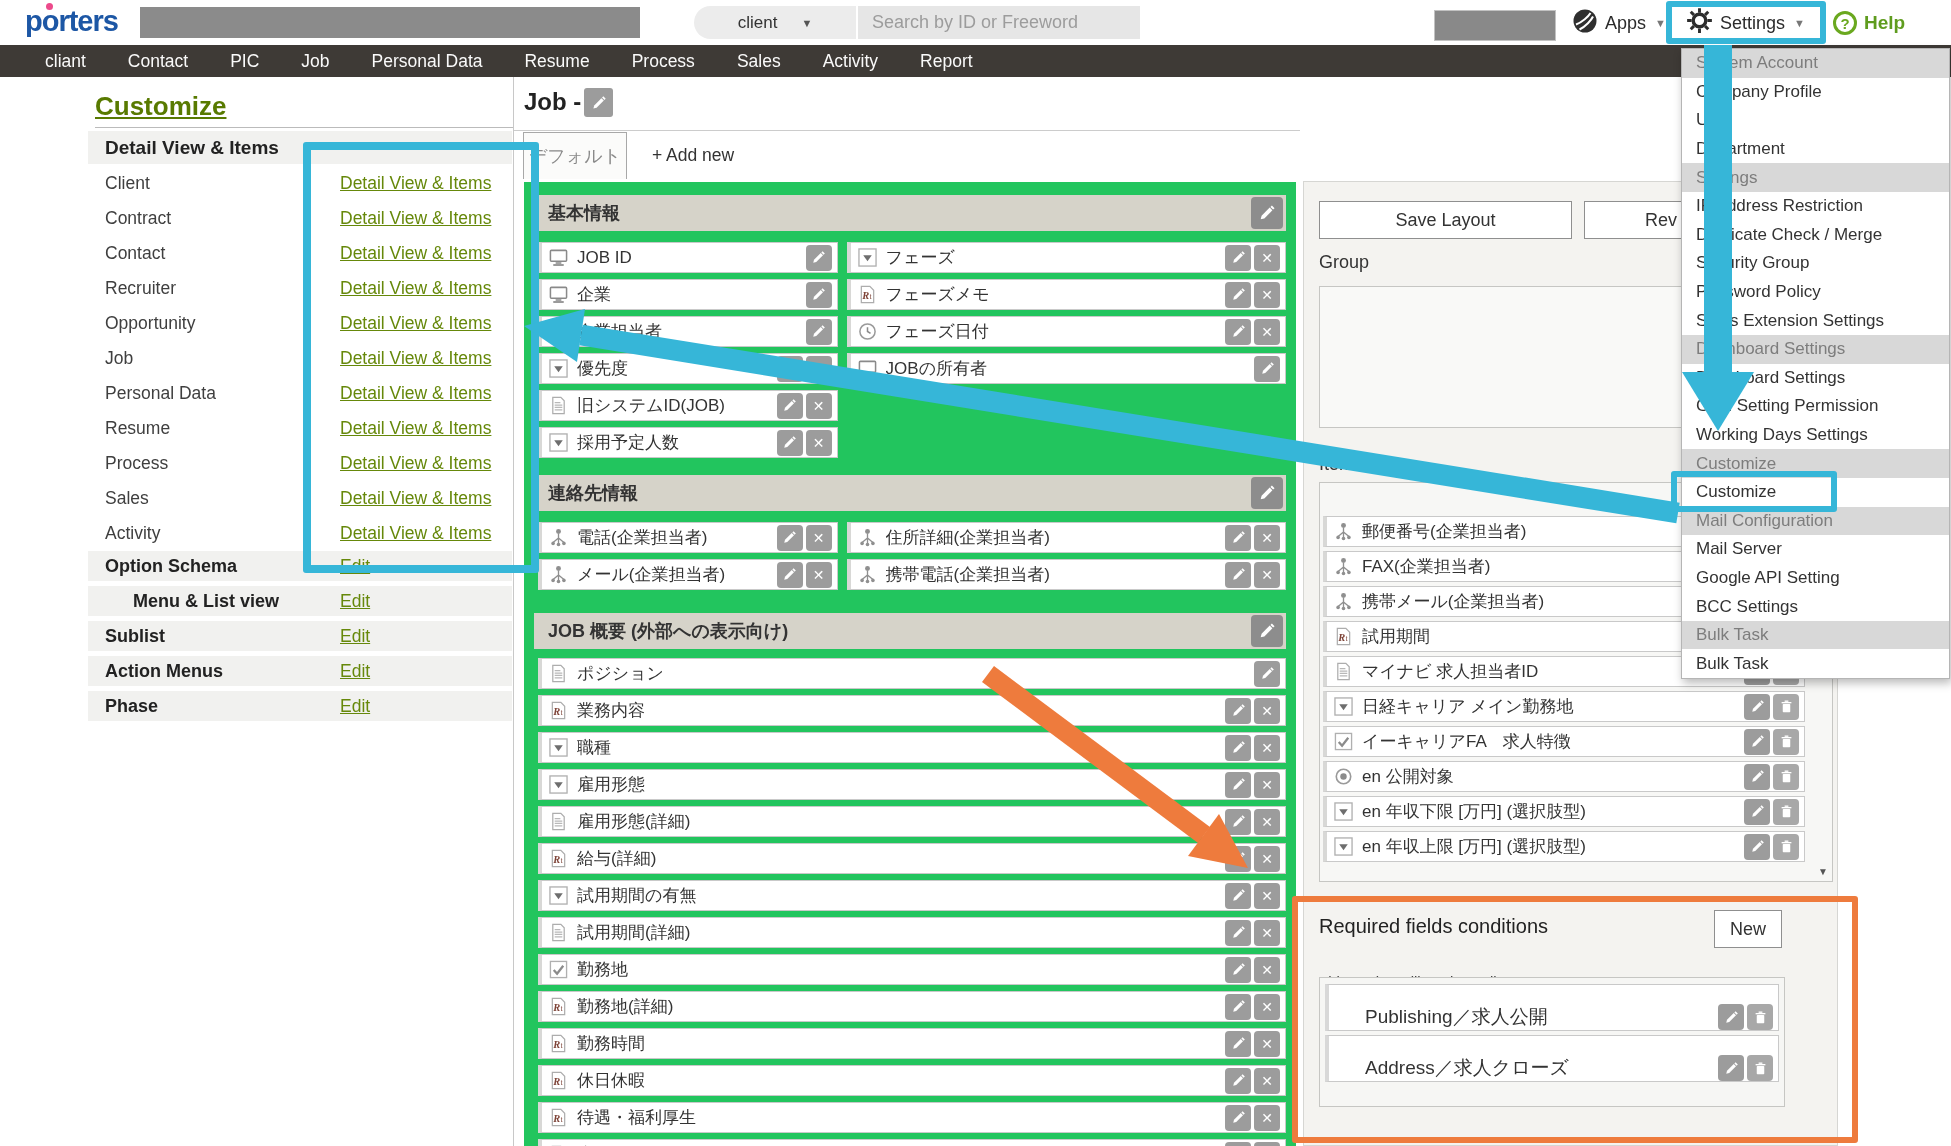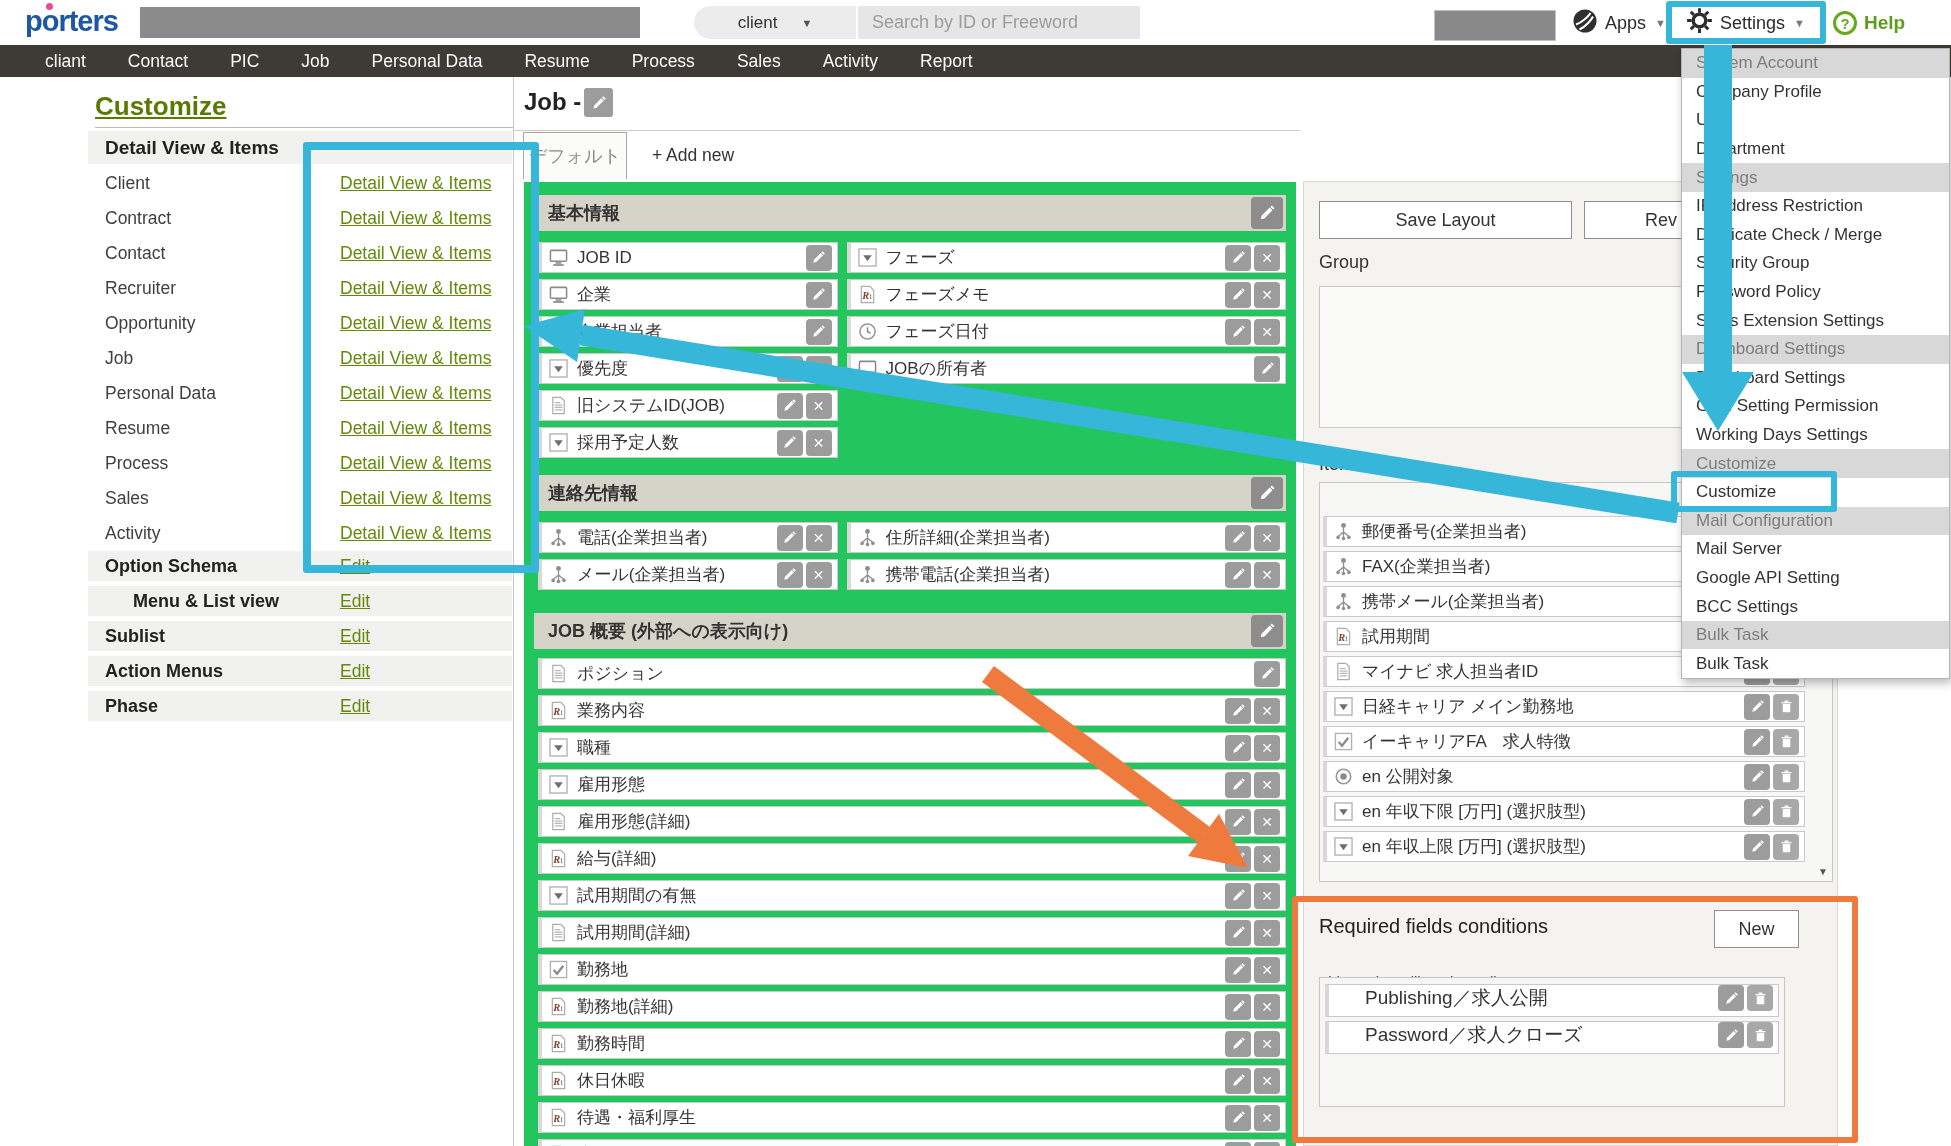--- a/index.html
+++ b/index.html
@@ -71,23 +71,23 @@
   .group-label{top:70px;} .item-label{top:272px;}
   .group-box{position:absolute; left:15px; top:104px; width:514px; height:142px; background:#f9f9f7; border:1px solid #c6c6c3;}
   .item-box{position:absolute; left:15px; top:300px; width:514px; height:400px; background:#f7f7f5; border:1px solid #c6c6c3; overflow:hidden;}
   .item-rows{position:absolute; left:3px; top:33px; width:482px; display:flex; flex-direction:column; gap:4px;}
   .item-rows .frow{flex:none;}
   .scrolldown{position:absolute; right:2px; bottom:2px; width:14px; height:15px; display:flex; align-items:center; justify-content:center; font-size:10px; color:#555; cursor:pointer;}
 
   
   .rfc-title{position:absolute; left:15px; top:733px; font-size:20px; color:#222;}
   .rfc-sub{position:absolute; left:15px; top:791px; font-size:15px; color:#444;}
-  .rfc-new{position:absolute; left:410px; top:728px; width:85px; height:38px; background:#fff; border:1px solid #8f8f8f; font-size:18px; color:#333; display:flex; align-items:center; justify-content:center; cursor:pointer;}
+  .rfc-new{position:absolute; left:410px; top:728px; width:68px; height:38px; background:#fff; border:1px solid #8f8f8f; font-size:18px; color:#333; display:flex; align-items:center; justify-content:center; cursor:pointer;}
   .rfc-box{position:absolute; left:15px; top:795px; width:466px; height:130px; border:1px solid #c6c6c3; background:#f6f6f4; padding:6px 5px;}
-  .rfc-row{height:33px; margin-bottom:4px; background:#fff; border:1px solid #c9c9c9; border-left:4px solid #d8d8d8; display:flex; align-items:flex-start; padding-left:36px; font-size:19px; color:#333;}
+  .rfc-row{height:47px; margin-bottom:4px; background:#fff; border:1px solid #c9c9c9; border-left:4px solid #d8d8d8; display:flex; align-items:flex-end; padding-left:36px; font-size:19px; color:#333;}
 
   
   .menu{position:absolute; left:1681px; top:48px; width:269px; background:#fff; border:1px solid #b5b5b5; box-shadow:2px 4px 9px rgba(0,0,0,.28); z-index:30;}
   .menu-row{height:28.6px; display:flex; align-items:center; padding:0 14px; font-size:17px; color:#333; cursor:pointer; white-space:nowrap;}
   .menu-row.hdr{background:#d8d8d8; color:#7d7d7d; cursor:default;}
 
   
   .anno{position:absolute; pointer-events:none; border-radius:3px;}
   .anno-settings{left:1666px; top:1px; width:160px; height:43px; border:6px solid var(--cyan); z-index:45;}
   .anno-links{left:303px; top:142px; width:236px; height:431px; border:8px solid var(--cyan); z-index:25;}
@@ -1074,21 +1074,21 @@
             <div class="act trash">
               <svg viewBox="0 0 20 20" width="15" height="15">
                 <rect x="5" y="6.5" width="10" height="11" rx="1" fill="#fff"></rect>
                 <rect x="3.5" y="4" width="13" height="1.8" fill="#fff"></rect>
                 <rect x="7.5" y="2" width="5" height="1.8" fill="#fff"></rect>
               </svg>
             </div>
           </div>
         </div>
         <div class="rfc-row">
-          <div style="display: inline;">Password／求人クローズ</div>
+          <div style="display: inline;">Address／求人クローズ</div>
           <div class="acts">
             <div class="act">
               <svg viewBox="0 0 20 20" width="15" height="15">
                 <path d="M3 17l1-4 9-9 3 3-9 9z" fill="#fff"></path>
                 <path d="M13.8 3.2l1.6-1.6 3 3-1.6 1.6z" fill="#fff"></path>
               </svg>
             </div>
             <div class="act trash">
               <svg viewBox="0 0 20 20" width="15" height="15">
                 <rect x="5" y="6.5" width="10" height="11" rx="1" fill="#fff"></rect>

